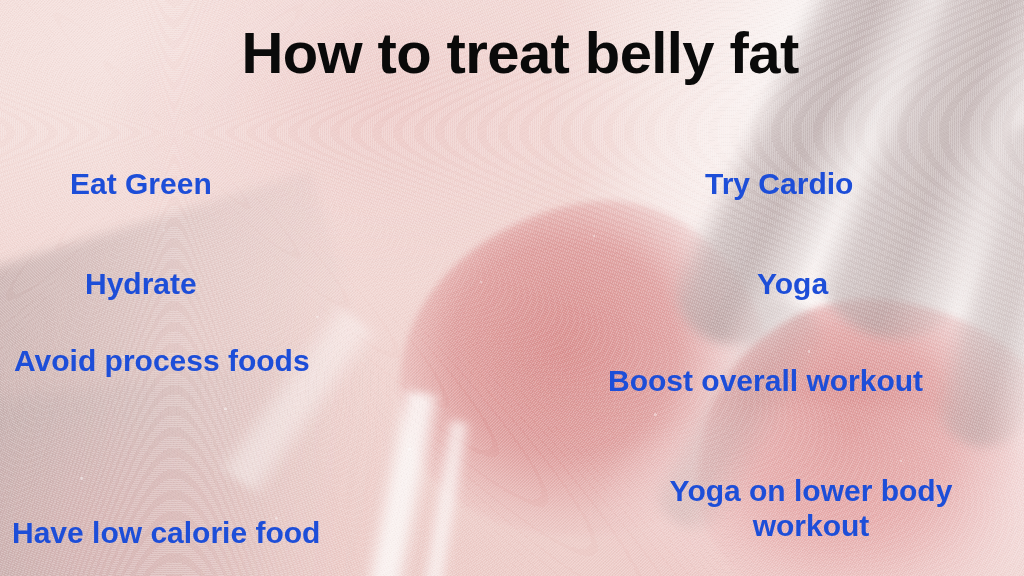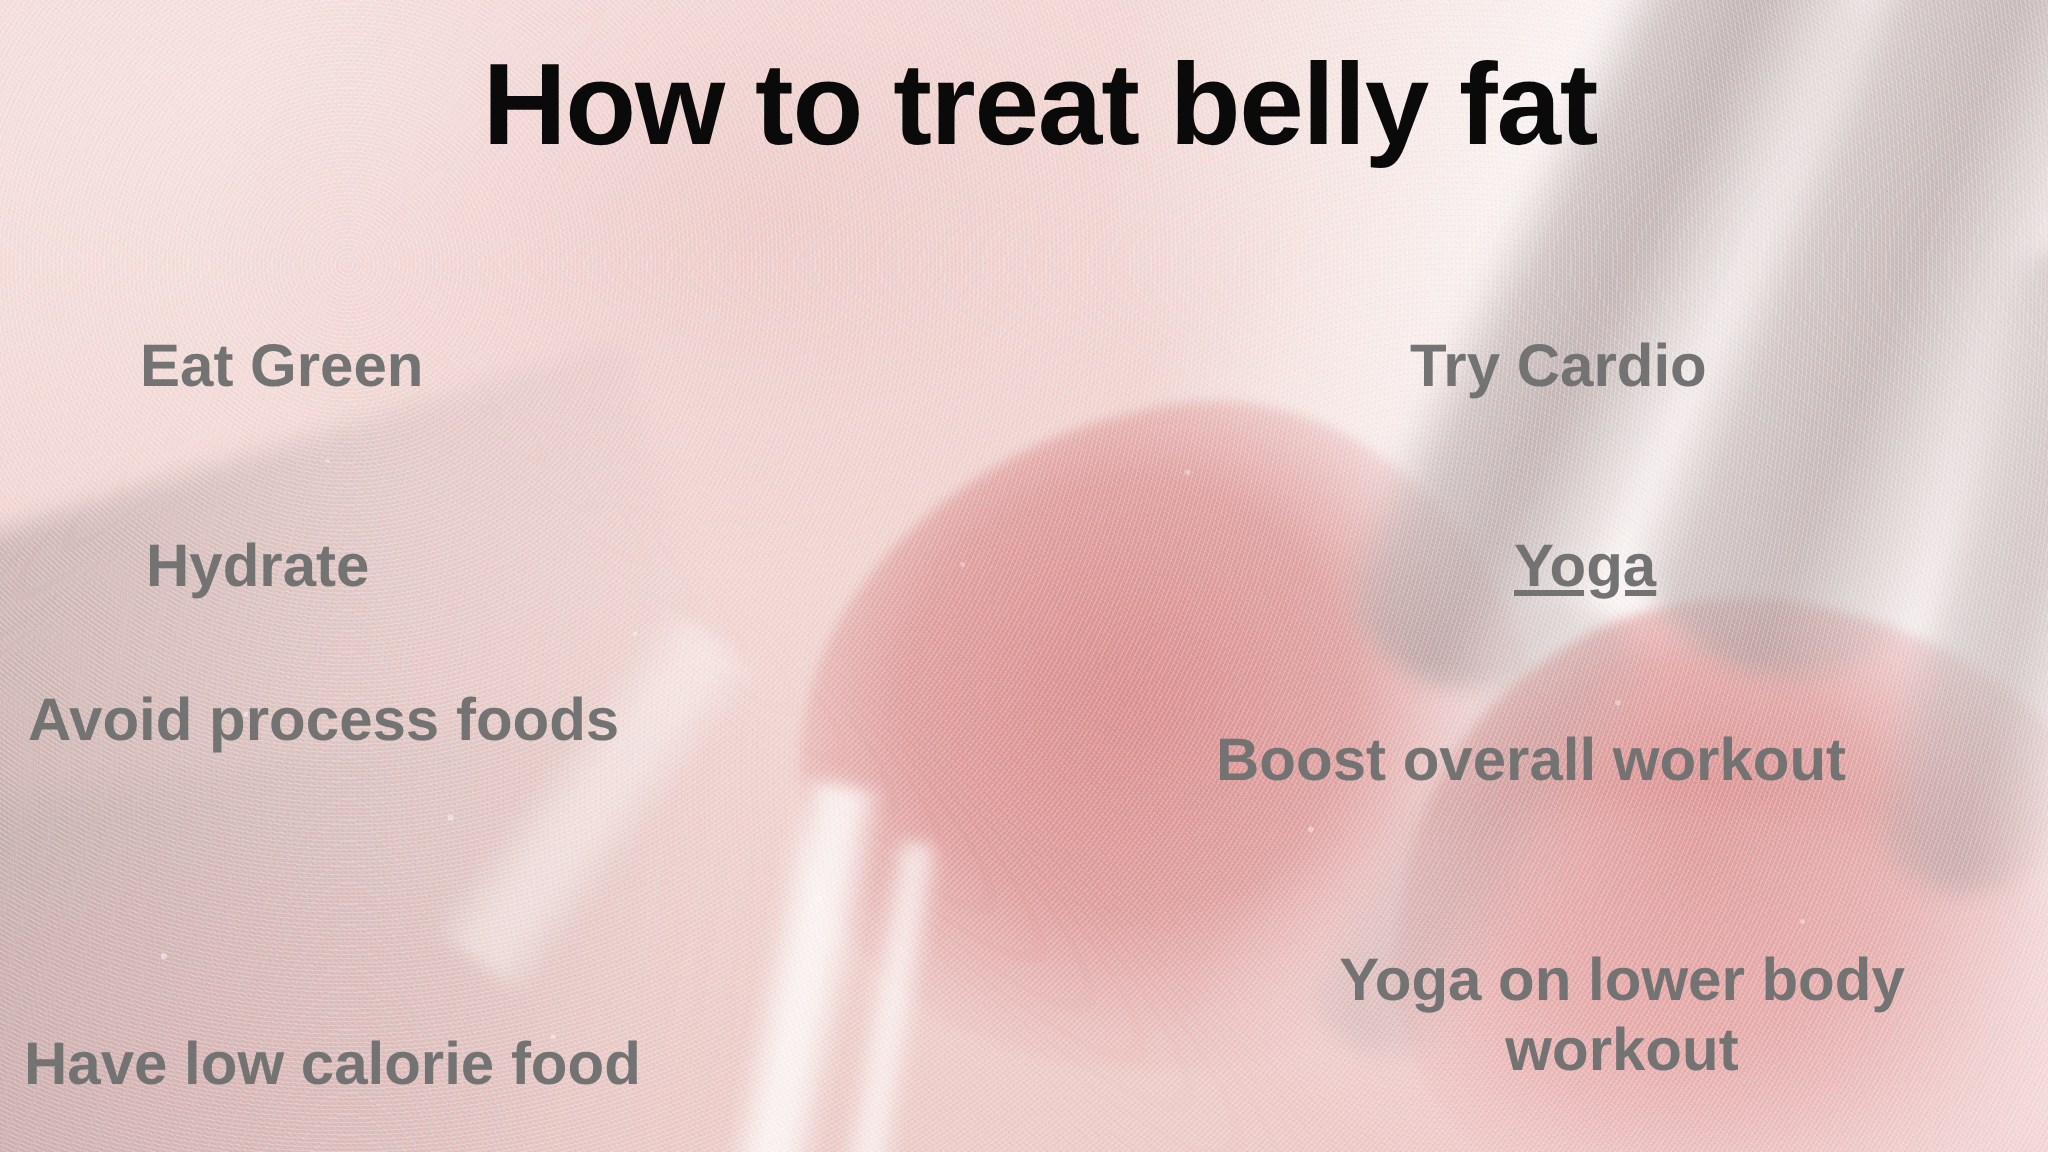--- a/index.html
+++ b/index.html
@@ -210,34 +210,34 @@
     color: #0a0a0a;
     line-height: 1.15;
     white-space: nowrap;
     padding-left: 16px;
   }
 
   .tip {
     position: absolute;
     font-size: 30px;
     font-weight: 700;
-    color: #737373;
+    color: #1d4ed8;
     line-height: 1.18;
     white-space: pre-line;
   }
 
   
   #tip-eat-green       { left:  70px; top: 166px; }
-  #tip-hydrate         { left:  73px; top: 266px; }
+  #tip-hydrate         { left:  85px; top: 266px; }
   #tip-avoid-processed { left:  14px; top: 343px; }
   #tip-low-calorie     { left:  12px; top: 515px; }
 
   
   #tip-try-cardio      { left: 705px; top: 166px; }
-  #tip-yoga            { left: 757px; top: 266px; text-decoration: underline; }
+  #tip-yoga            { left: 757px; top: 266px; }
   #tip-boost-activity  { left: 608px; top: 363px; }
   #tip-lower-body      { left: 625px; top: 473px; text-align: center; width: 372px; }
 </style>
 </head>
 <body>
 
 <div id="poster">
 
   <div id="bg-base" class="bg-layer"></div>
   <div id="blob-upper" class="bg-layer"></div>

